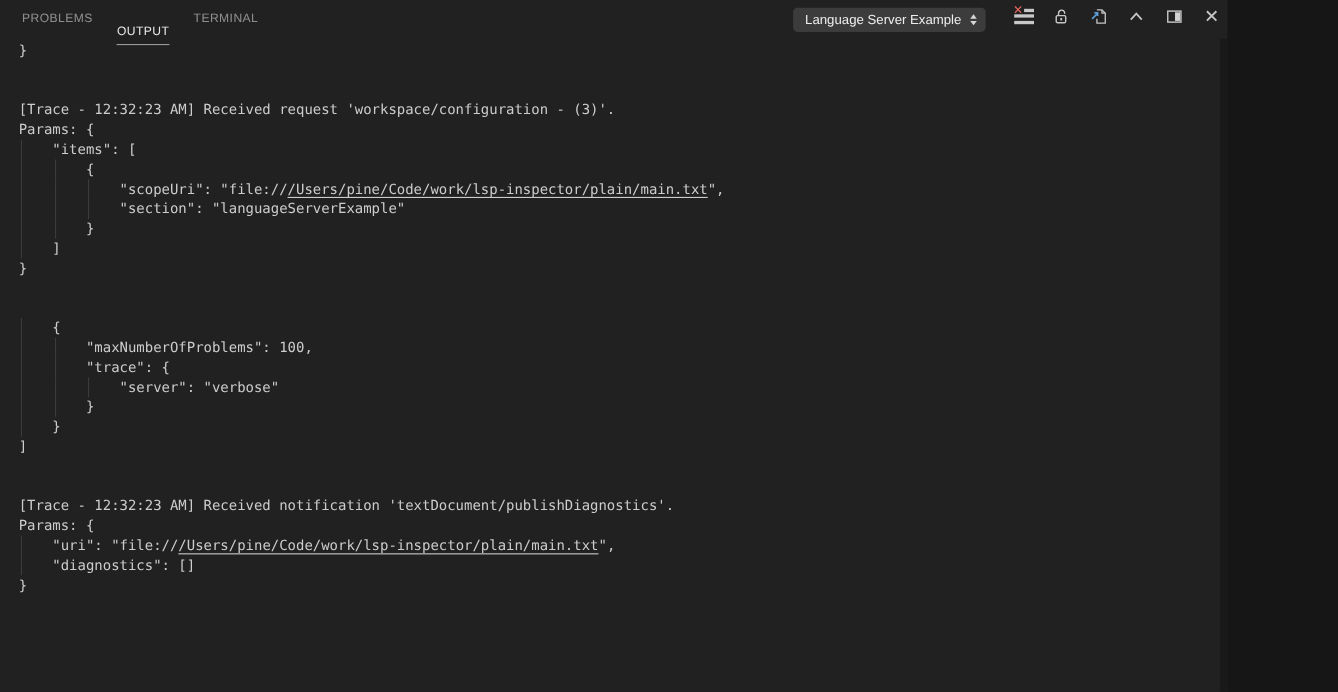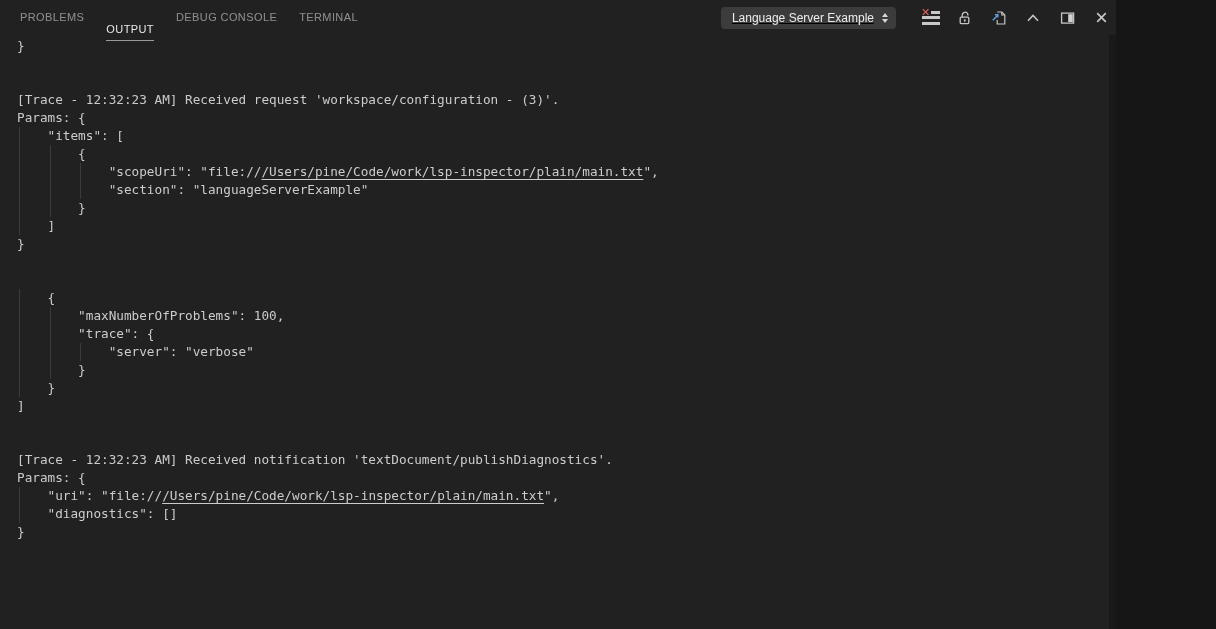--- a/index.html
+++ b/index.html
@@ -15,21 +15,21 @@
   .tabs{display:flex;gap:22px;height:35px;align-items:center;}
   .tab{
     position:relative;height:35px;line-height:35px;
     font-size:11px;letter-spacing:.4px;color:rgba(231,231,231,.55);
     cursor:pointer;white-space:nowrap;
   }
   .tab.active{color:#e7e7e7;margin-top:24px;}
   .tab.active::after{
     content:"";position:absolute;left:0;right:0;bottom:6px;height:1px;background:#9a9a9a;
   }
-  .actions{display:flex;align-items:center;gap:16px;text-decoration:underline;}
+  .actions{display:flex;align-items:flex-start;gap:16px;}
   .select{
     height:22px;display:flex;align-items:center;gap:8px;
     background:#3c3c3c;border-radius:4px;padding:0 8px 0 11px;
     color:#ededed;font-size:12px;cursor:pointer;margin-right:10px;white-space:nowrap;
   }
   .updown{display:flex;flex-direction:column;gap:2px;align-items:center;}
   .tri-up{width:0;height:0;border-left:3.5px solid transparent;border-right:3.5px solid transparent;border-bottom:4.5px solid #d6d6d6;}
   .tri-down{width:0;height:0;border-left:3.5px solid transparent;border-right:3.5px solid transparent;border-top:4.5px solid #d6d6d6;}
   .icon-btn{
     width:18px;height:16px;display:flex;align-items:center;justify-content:center;
@@ -59,21 +59,20 @@
 </style>
 </head>
 <body>
 
 <div class="panel">
 
   <div class="titlebar">
     <div class="tabs">
       <div class="tab">PROBLEMS</div>
       <div class="tab active">OUTPUT</div>
-      <div class="tab">DEBUG CONSOLE</div>
       <div class="tab">TERMINAL</div>
     </div>
 
     <div class="actions">
       <div class="select">
         <span>Language Server Example</span>
         <span class="updown">
           <span class="tri-up"></span>
             <span class="tri-down"></span>
         </span>

